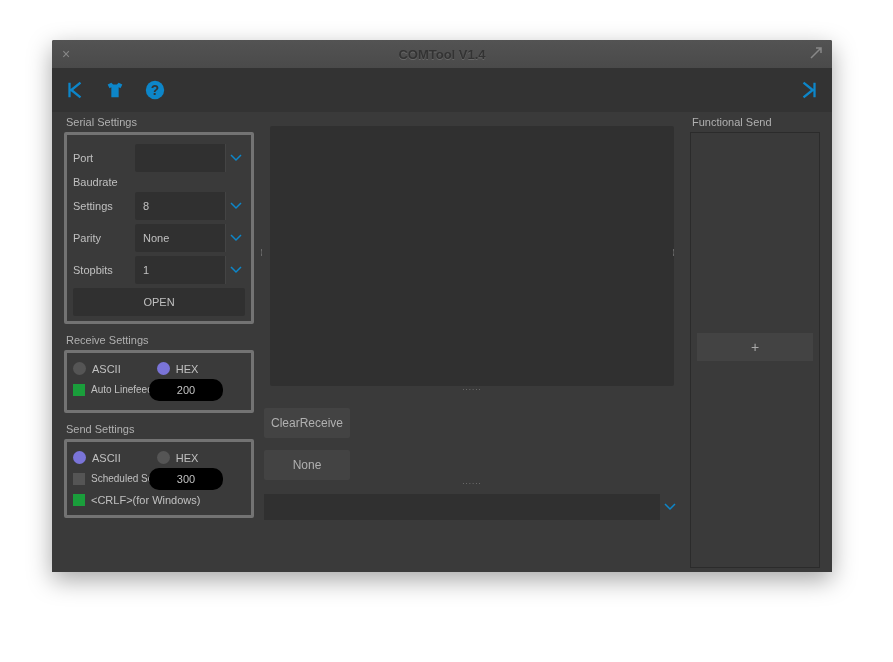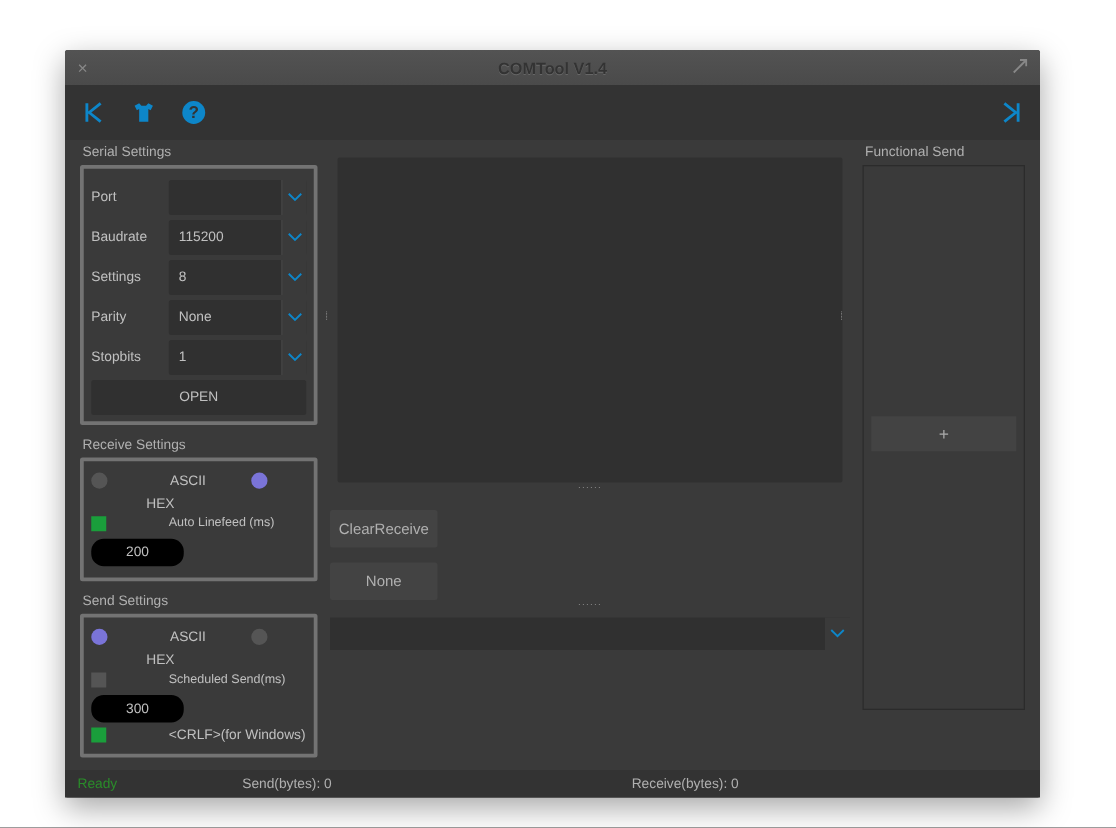--- a/index.html
+++ b/index.html
@@ -159,21 +159,20 @@
     display: inline-block;
     flex-shrink: 0;
   }
   .check.checked {
     background: #1a9e3b;
   }
   .radio-lbl, .check-lbl {
     font-size: 11px;
     color: #c0c0c0;
     white-space: nowrap;
-    margin-left: 44px;
   }
   .spin {
     width: 74px;
     height: 22px;
     background: #000000;
     border-radius: 10px;
     display: flex;
     align-items: center;
     justify-content: center;
     font-size: 11px;
@@ -336,28 +335,20 @@
             <span class="val"></span>
             <span class="drop">
                 <svg class="chevron-down" viewBox="0 0 12 8">
                   <path d="M1 1 L6 6 L11 1" stroke="#0d86c9" stroke-width="1.5" fill="none"></path>
                 </svg>
               </span>
           </div>
         </div>
         <div class="row">
           <span class="lbl">Baudrate</span>
-          <div class="combo">
-            <span class="val">115200</span>
-            <span class="drop">
-                <svg class="chevron-down" viewBox="0 0 12 8">
-                  <path d="M1 1 L6 6 L11 1" stroke="#0d86c9" stroke-width="1.5" fill="none"></path>
-                </svg>
-              </span>
-          </div>
         </div>
         <div class="row">
           <span class="lbl">Settings</span>
           <div class="combo">
             <span class="val">8</span>
             <span class="drop">
                 <svg class="chevron-down" viewBox="0 0 12 8">
                   <path d="M1 1 L6 6 L11 1" stroke="#0d86c9" stroke-width="1.5" fill="none"></path>
                 </svg>
               </span>
@@ -456,21 +447,14 @@
 
     <div class="right-col">
       <div class="group-title">Functional Send</div>
       <div class="func-box">
         <button class="plus-btn">+</button>
       </div>
     </div>
 
   </div>
 
-  <div class="statusbar">
-    <span class="ready">Ready</span>
-    <span class="spacer2"></span>
-    <span class="stat">Send(bytes): 0</span>
-    <span style="flex:0 0 180px"></span>
-    <span class="stat">Receive(bytes): 0</span>
-  </div>
 
 </div>
 
 </body></html>

